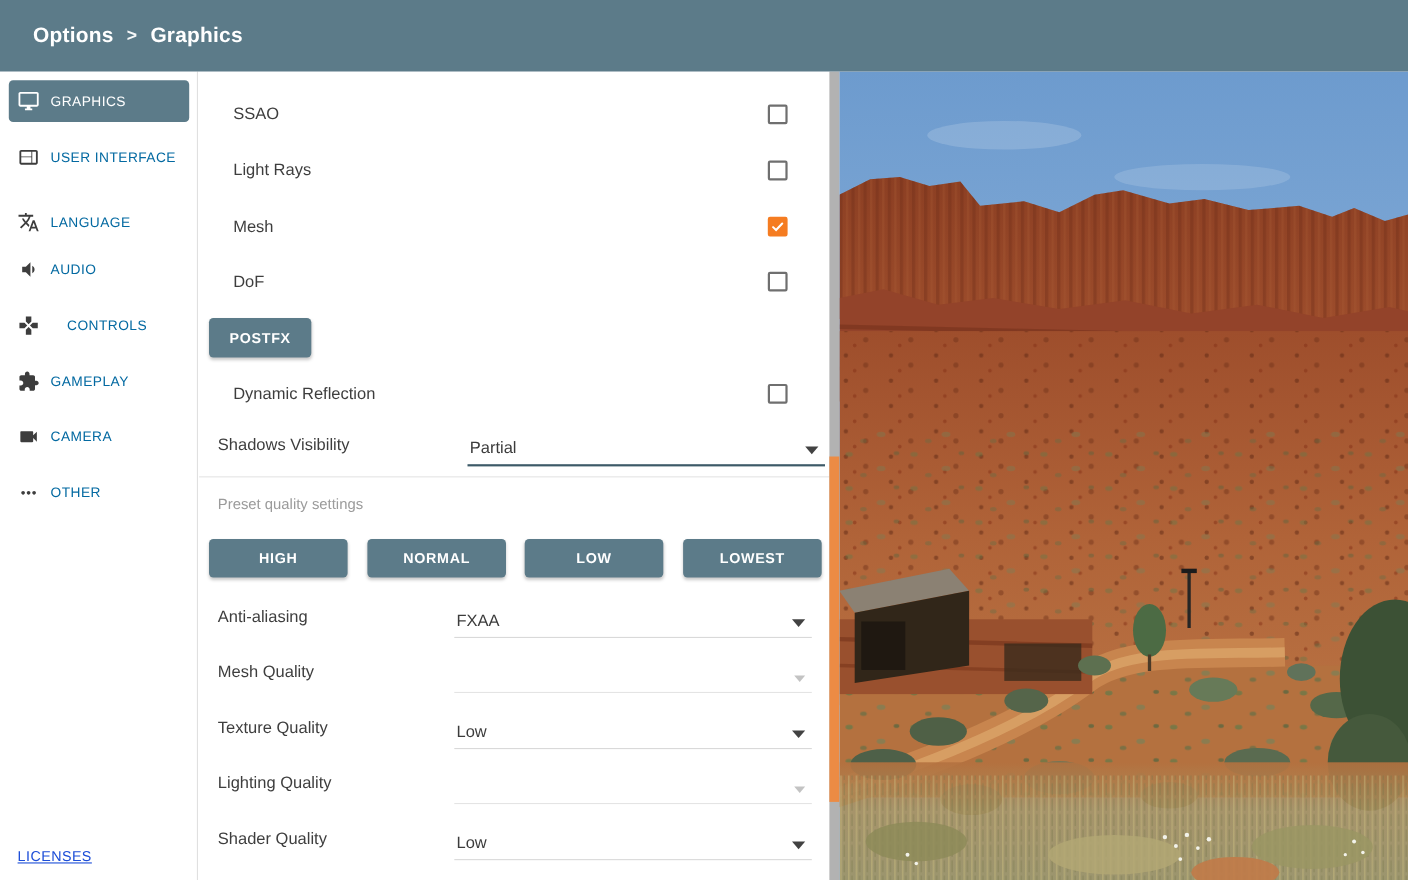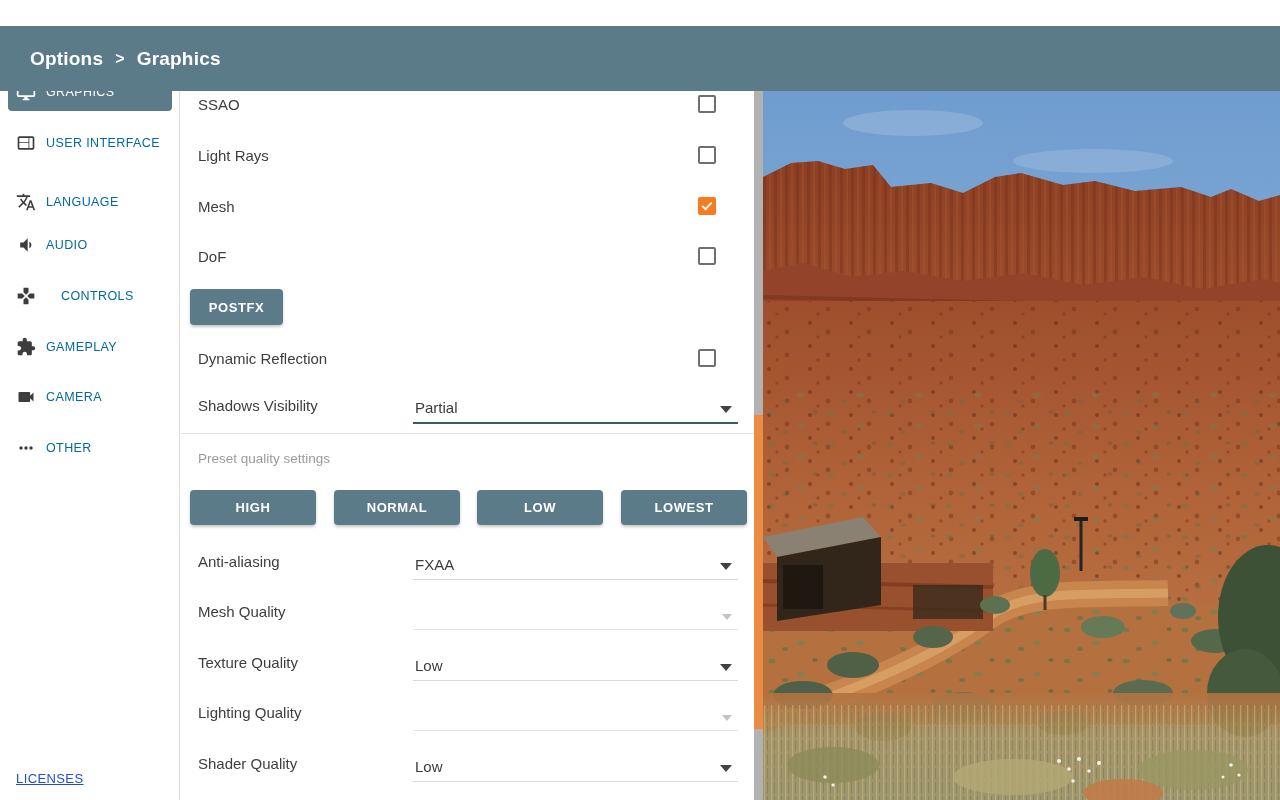--- a/index.html
+++ b/index.html
@@ -10,21 +10,21 @@
   }
   :root{
     --teal:#5c7b89;
     --accent:#f57c21;
     --thumb:#ec8b44;
     --active-line:#3d5a68;
   }
   
   .topbar{
     position:absolute;left:0;top:0;width:1280px;height:65px;
-    background:var(--teal);display:flex;align-items:center;z-index:30;margin-top:26px;
+    background:var(--teal);display:flex;align-items:center;z-index:30;
   }
   .breadcrumb{display:flex;align-items:center;gap:12px;padding-left:30px;
     color:#fff;font-size:19px;font-weight:bold;letter-spacing:.2px;}
   .breadcrumb .sep{font-size:16px;font-weight:bold;opacity:.95;}
   
   .sidebar{
     position:absolute;left:0;top:65px;width:180px;height:735px;background:#fff;
     border-right:1px solid #e0e0e0;box-sizing:border-box;z-index:20;
   }
   .side-item{
@@ -38,21 +38,21 @@
   .side-item.selected svg{fill:#fff;}
   .licenses{
     position:absolute;left:16px;bottom:14px;font-size:13px;color:#1d4ed8;
     letter-spacing:.4px;cursor:pointer;text-decoration:underline;
   }
   
   .panel{
     position:absolute;left:181px;top:65px;width:573px;height:735px;background:#fff;z-index:10;
   }
   .row-label{font-size:15px;color:#3e3e3e;}
-  .toggle-row{position:absolute;left:17px;right:17px;height:36px;display:block;}
+  .toggle-row{position:absolute;left:31px;right:17px;height:36px;display:block;}
   .toggle-row .row-label{position:absolute;left:0;top:50%;transform:translateY(-50%);}
   .cb{
     position:absolute;right:21px;top:50%;transform:translateY(-50%);
     width:14px;height:14px;border:2px solid #6f6f6f;border-radius:2px;background:#fff;
     display:flex;align-items:center;justify-content:center;cursor:pointer;
   }
   .cb.checked{border-color:var(--accent);background:var(--accent);}
   .cb svg{width:14px;height:14px;display:none;}
   .cb.checked svg{display:block;}
   .btn{
@@ -68,21 +68,21 @@
     border-bottom:1px solid #d9d9d9;box-sizing:border-box;
   }
   .dd-field .dd-value{
     position:absolute;left:2px;bottom:6px;font-size:15px;color:#3c3c3c;
   }
   .dd-arrow{
     position:absolute;right:6px;bottom:9px;width:0;height:0;
     border-left:6px solid transparent;border-right:6px solid transparent;
     border-top:7px solid #424242;
   }
-  .dd-field.active{border-bottom:2px solid var(--active-line);}
+  .dd-field.active{border-bottom:2px solid var(--active-line);margin-left:12px;}
   .dd-field.disabled{border-bottom:1px solid #e4e4e4;cursor:default;}
   .dd-field.disabled .dd-arrow{
     border-left-width:5px;border-right-width:5px;border-top:6px solid #c3c3c3;
   }
   .divider{position:absolute;left:0;width:573px;height:1px;background:#e4e4e4;}
   .preset-caption{position:absolute;left:17px;font-size:13.5px;color:#9b9b9b;}
   .preset-btn{position:absolute;width:126px;height:35px;}
   
   .scrollbar{
     position:absolute;left:754px;top:65px;width:9px;height:735px;background:#b2b2b2;z-index:15;

